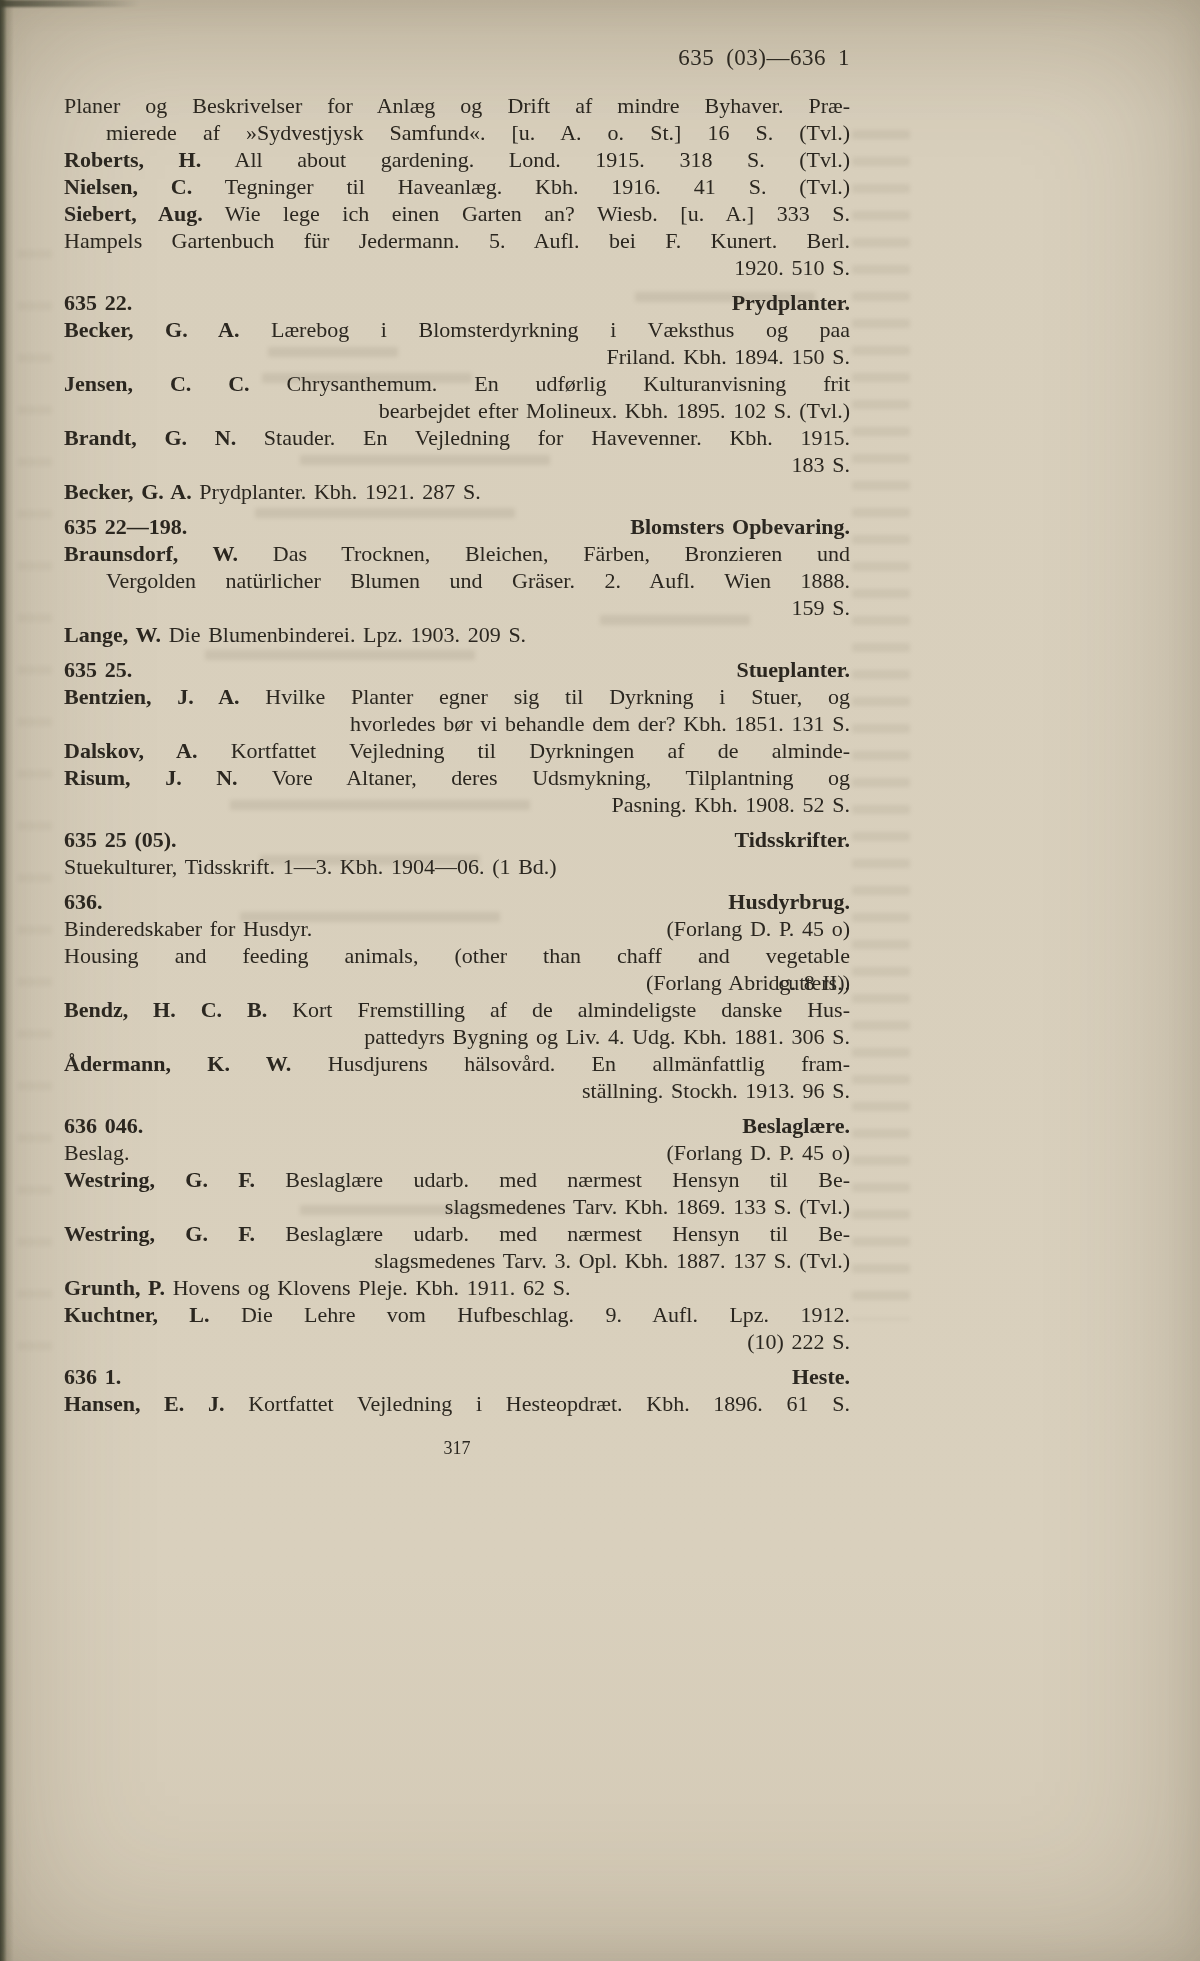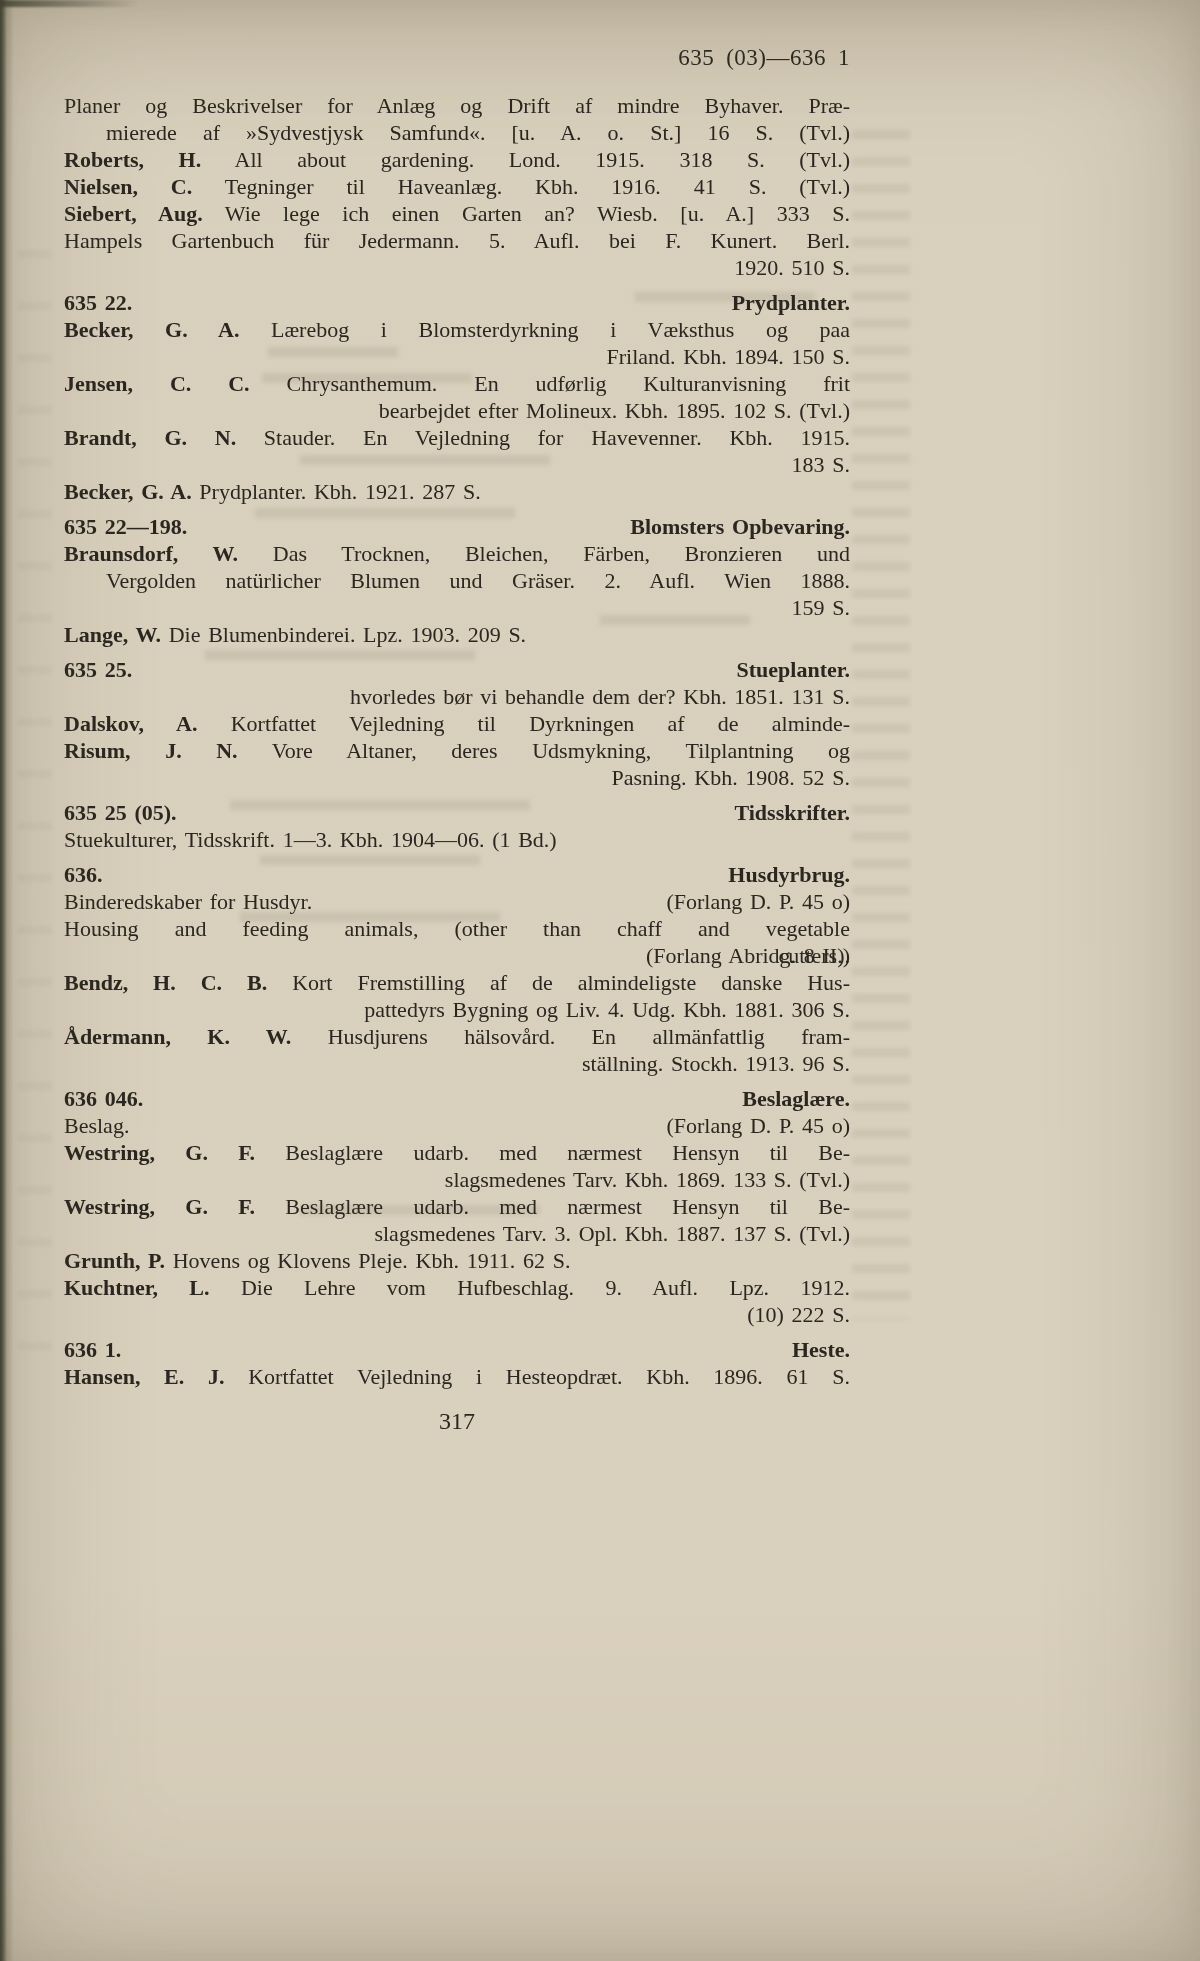--- a/index.html
+++ b/index.html
@@ -54,21 +54,21 @@
     margin-bottom: 20px;
   }
   .entries { }
   .entry { position: relative; font-size: 22px; line-height: 27px; word-spacing: 0.10em; }
   .line { text-align: left; }
   .line.cont { padding-left: 42px; text-align: right; }
   .line.just { text-align: justify; text-align-last: justify; }
   .lead { font-weight: bold; }
   .heading { display: flex; justify-content: space-between; font-weight: bold; margin-top: 8px; }
   .right-ref { position: absolute; right: 0; bottom: 0; }
-  .footer { margin-top: 17px; text-align: center; font-size: 24px; line-height: 28px; }
+  .footer { margin-top: 17px; text-align: center; font-size: 18px; line-height: 28px; }
 </style>
 </head>
 <body>
 
 <div class="scan-page">
   <div class="left-edge"></div>
   <div class="corner-mark"></div>
   <div class="ghost-col"></div>
   <div class="ghost-left"></div>
   <div class="smudge s1"></div>
@@ -133,20 +133,21 @@
           <div class="line cont">159 S.</div>
         </div>
         <div class="entry para">
           <div class="line"><span class="lead">Lange, W.</span> Die Blumenbinderei. Lpz. 1903. 209 S.</div>
         </div>
         <div class="entry heading">
           <span class="num">635 25.</span>
           <span class="title">Stueplanter.</span>
         </div>
         <div class="entry para">
+          <div class="line just"><span class="lead">Bentzien, J. A.</span> Hvilke Planter egner sig til Dyrkning i Stuer, og</div>
           <div class="line cont">hvorledes bør vi behandle dem der? Kbh. 1851. 131 S.</div>
         </div>
         <div class="entry para">
           <div class="line just"><span class="lead">Dalskov, A.</span> Kortfattet Vejledning til Dyrkningen af de alminde-</div>
         </div>
         <div class="entry para">
           <div class="line just"><span class="lead">Risum, J. N.</span> Vore Altaner, deres Udsmykning, Tilplantning og</div>
           <div class="line cont">Pasning. Kbh. 1908. 52 S.</div>
         </div>
         <div class="entry heading">

